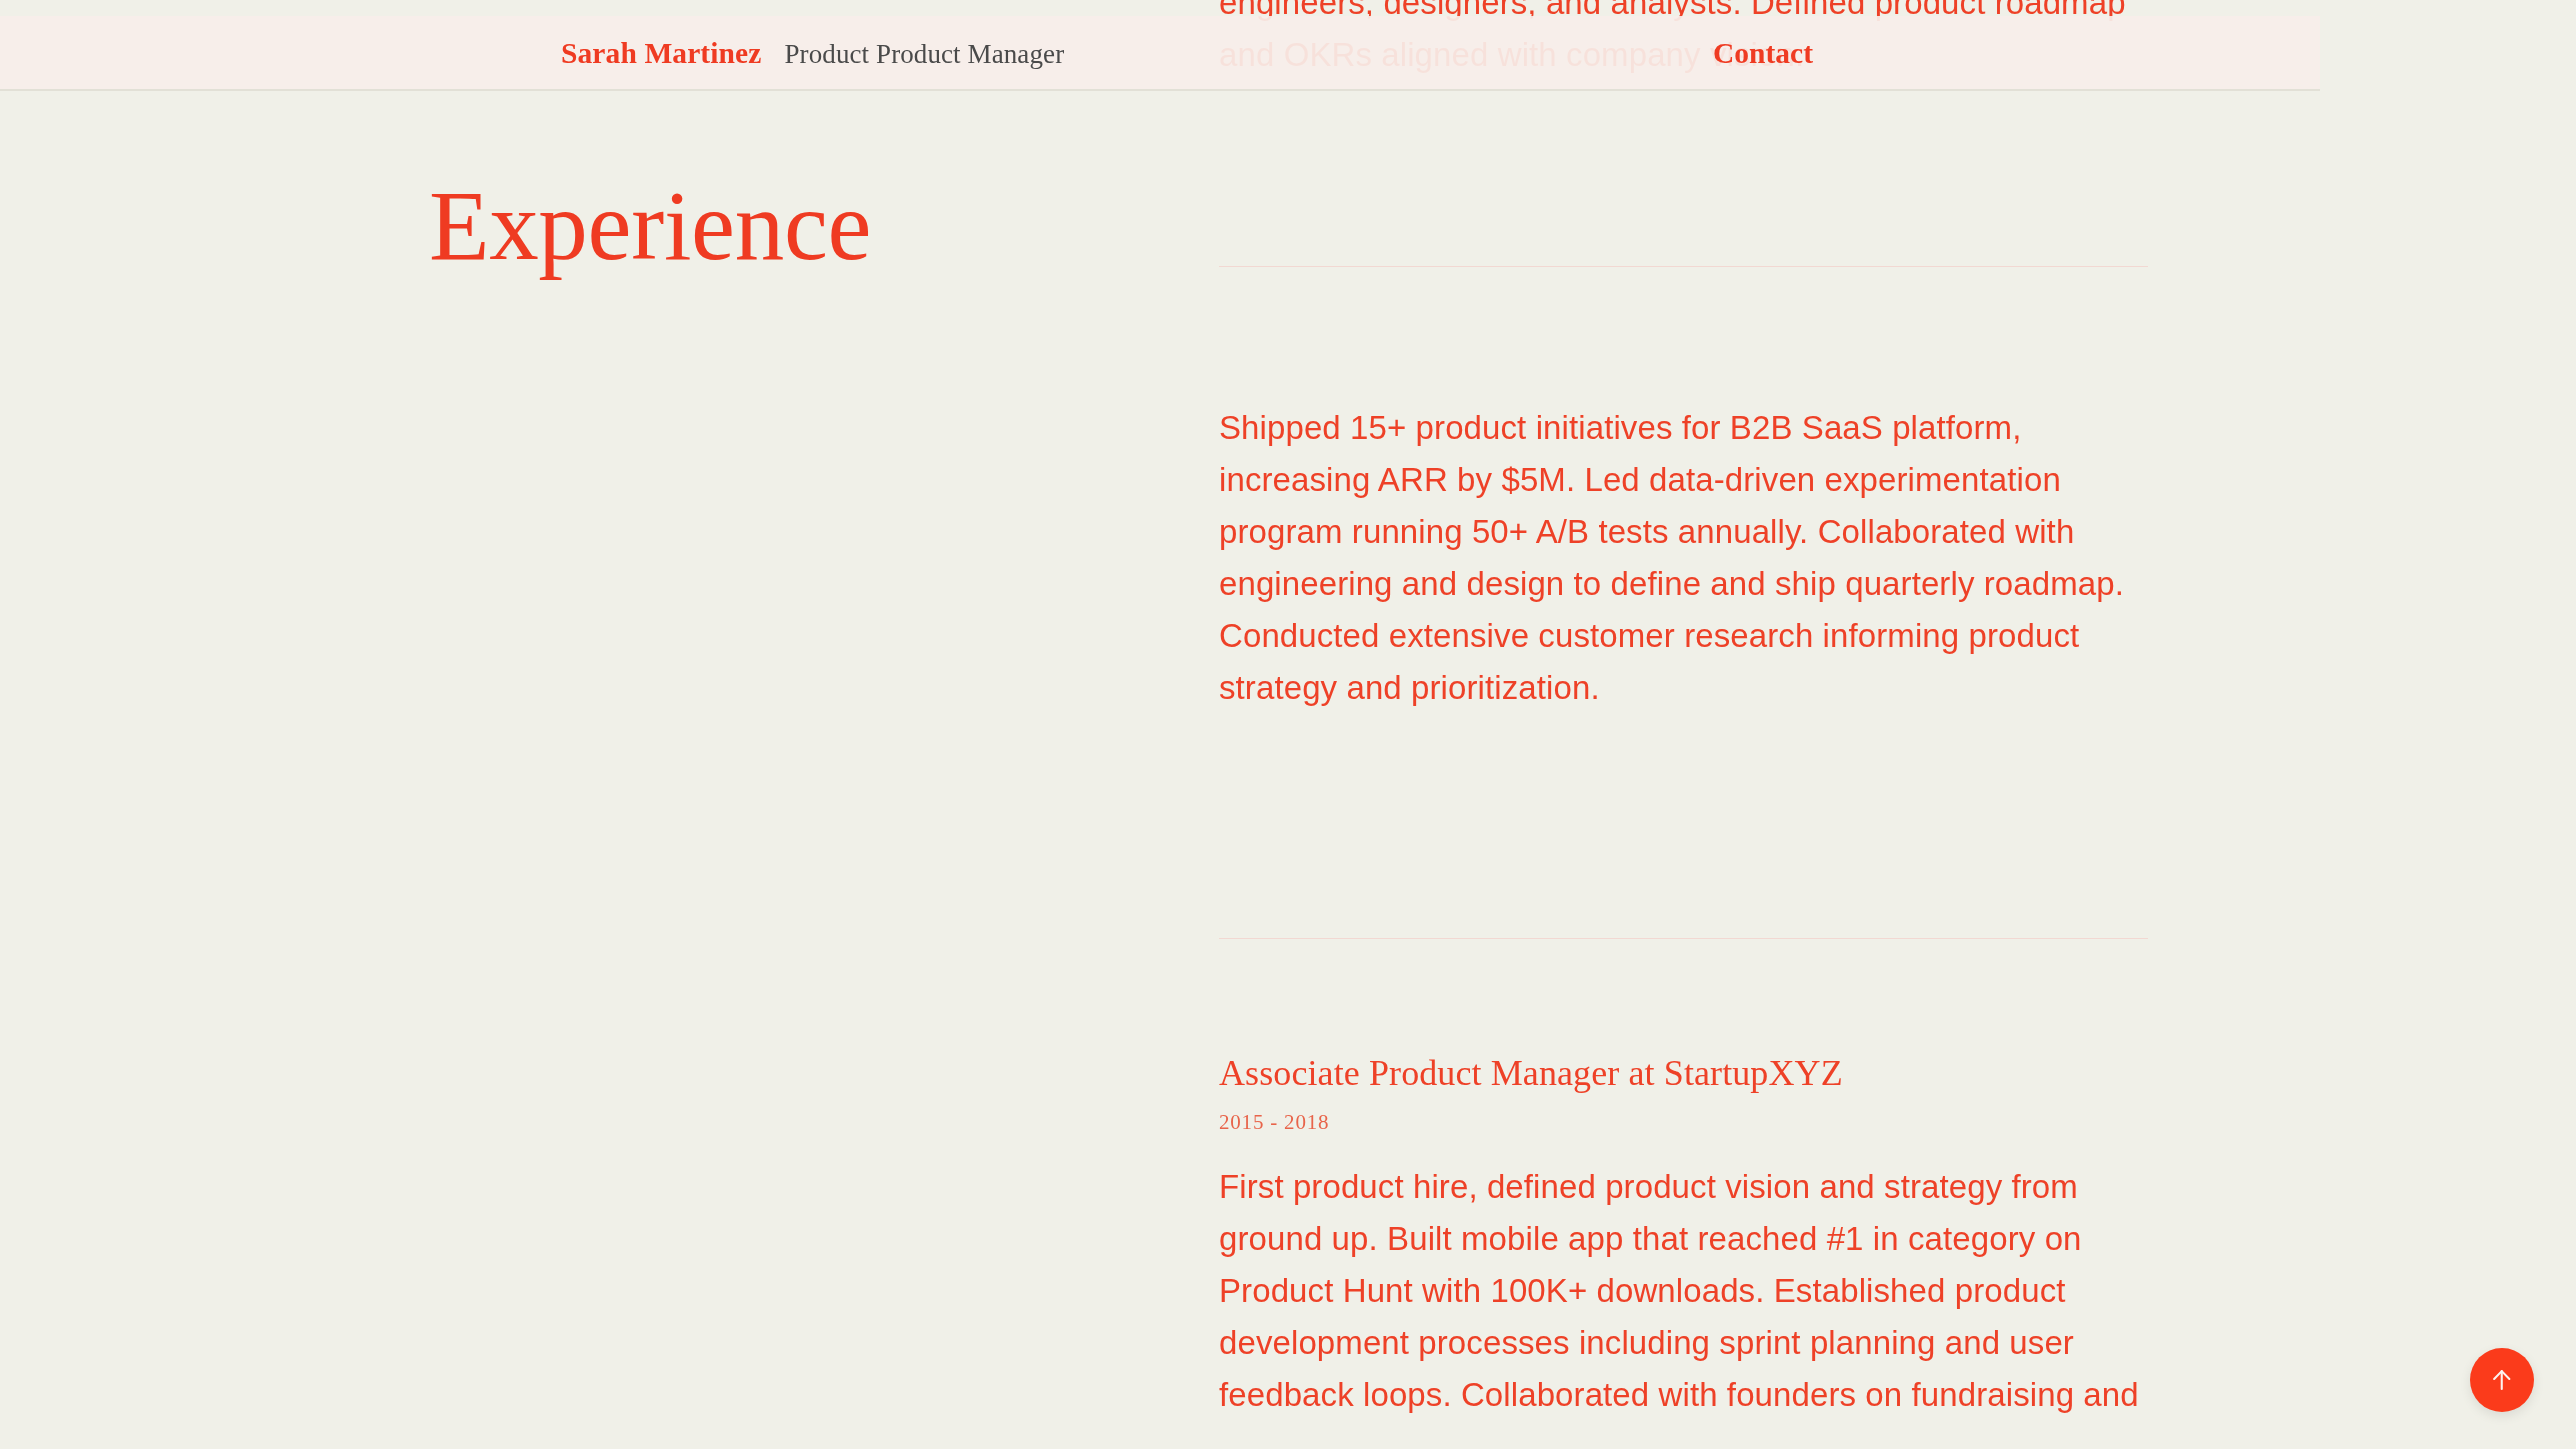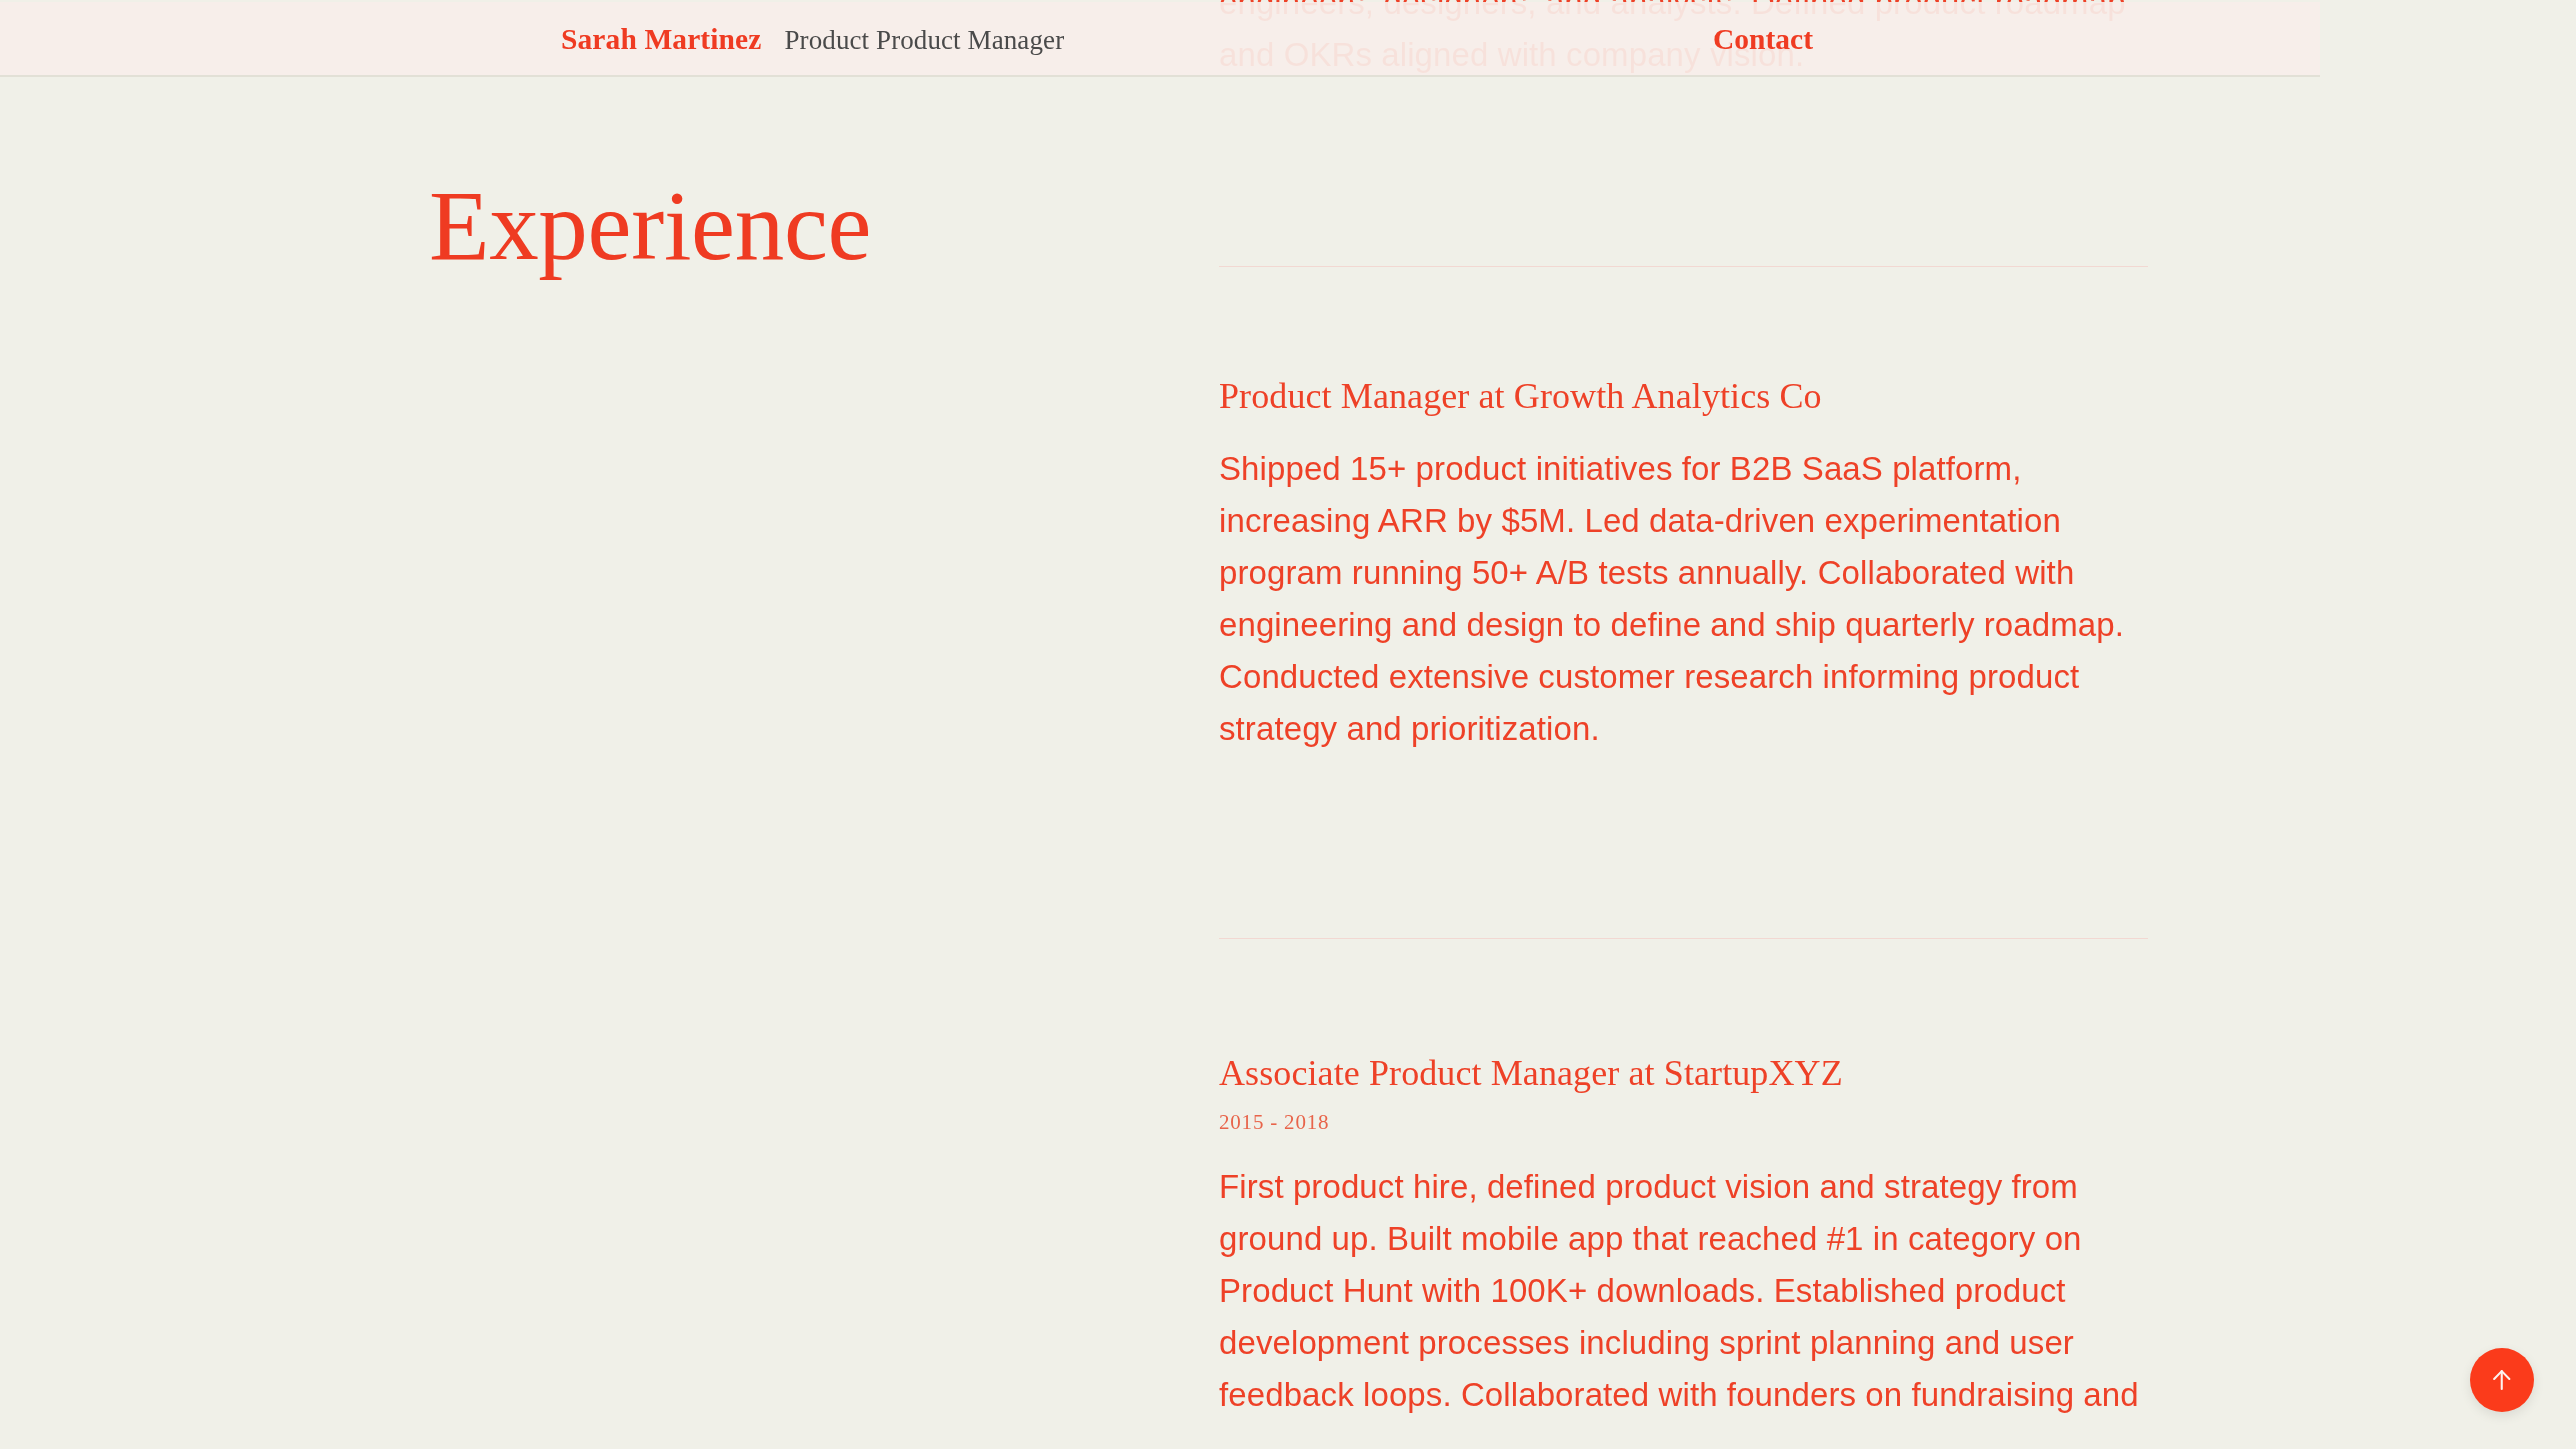--- a/index.html
+++ b/index.html
@@ -13,21 +13,21 @@
 
   body {
     background: #f0f0e8;
     font-family: "Liberation Sans", sans-serif;
     position: relative;
   }
 
   
   .site-header {
     position: absolute;
-    top: 2px; left: 0;
+    top: 16px; left: 0;
     width: 2320px;
     height: 75px;
     background: rgba(248,238,233,0.93);
     border-bottom: 2px solid #e2e0d6;
     z-index: 50;
     display: flex;
     align-items: center;
   }
 
   .brand-group {
@@ -188,21 +188,20 @@
 
 <div class="page">
 
   <div class="right-col">
 
     <p class="clipped-para">engineers, designers, and analysts. Defined product roadmap and OKRs aligned with company vision.</p>
 
     <div class="divider divider-1"></div>
 
     <div class="entry entry-2">
-      <h3 class="entry-role">Product Manager at Growth Analytics Co</h3>
       <p class="entry-desc">Shipped 15+ product initiatives for B2B SaaS platform, increasing ARR by $5M. Led data-driven experimentation program running 50+ A/B tests annually. Collaborated with engineering and design to define and ship quarterly roadmap. Conducted extensive customer research informing product strategy and prioritization.</p>
     </div>
 
     <div class="divider divider-2"></div>
 
     <div class="entry entry-3">
       <h3 class="entry-role">Associate Product Manager at StartupXYZ</h3>
       <div class="entry-dates">2015 - 2018</div>
       <p class="entry-desc">First product hire, defined product vision and strategy from ground up. Built mobile app that reached #1 in category on Product Hunt with 100K+ downloads. Established product development processes including sprint planning and user feedback loops. Collaborated with founders on fundraising and</p>
     </div>

